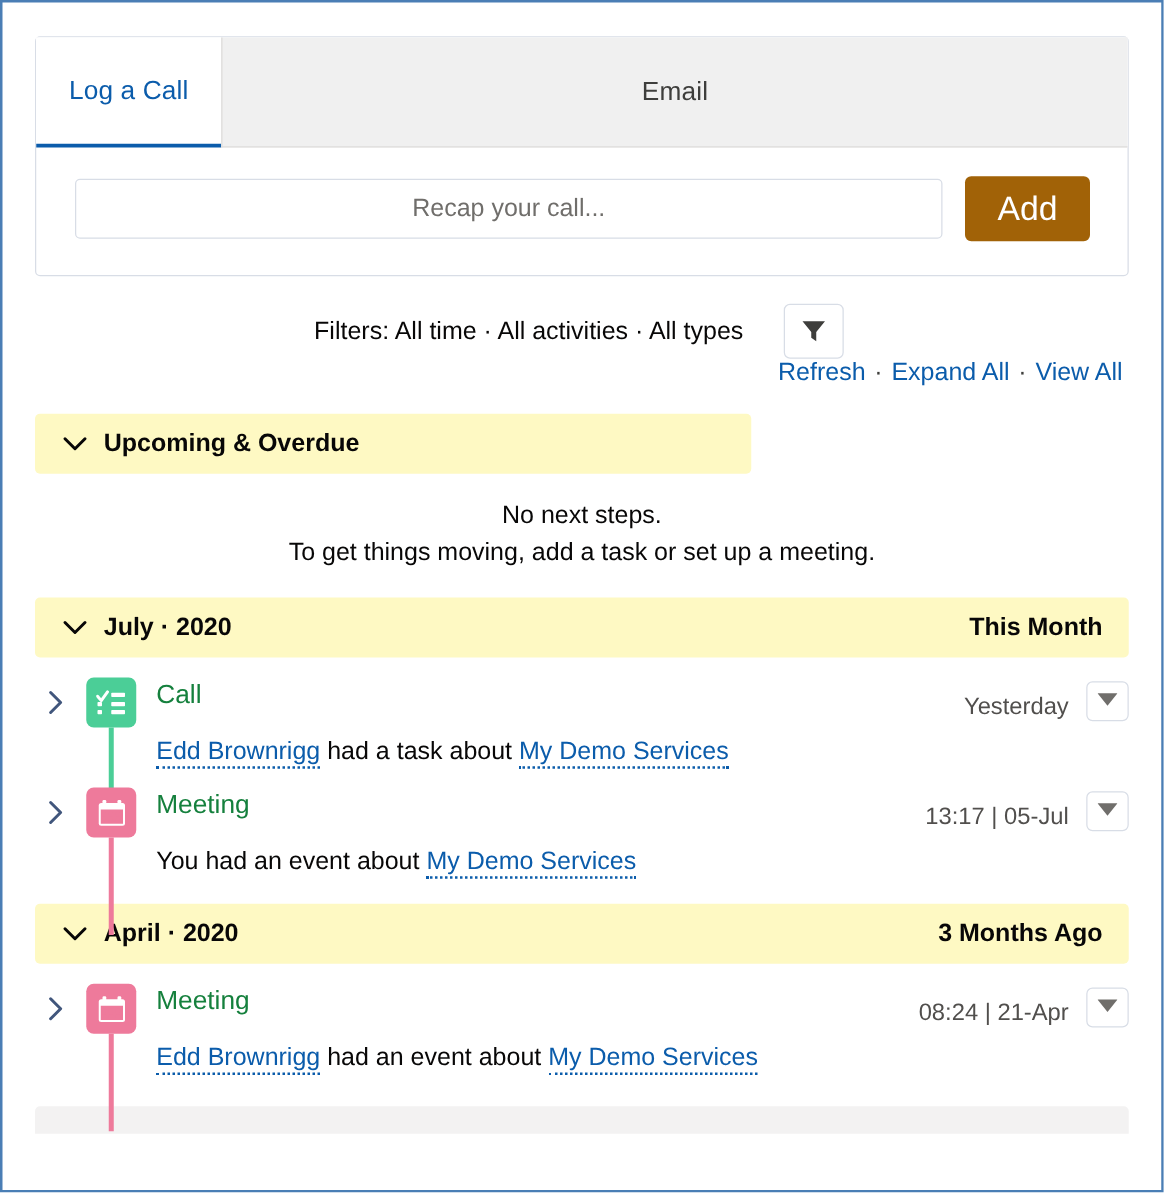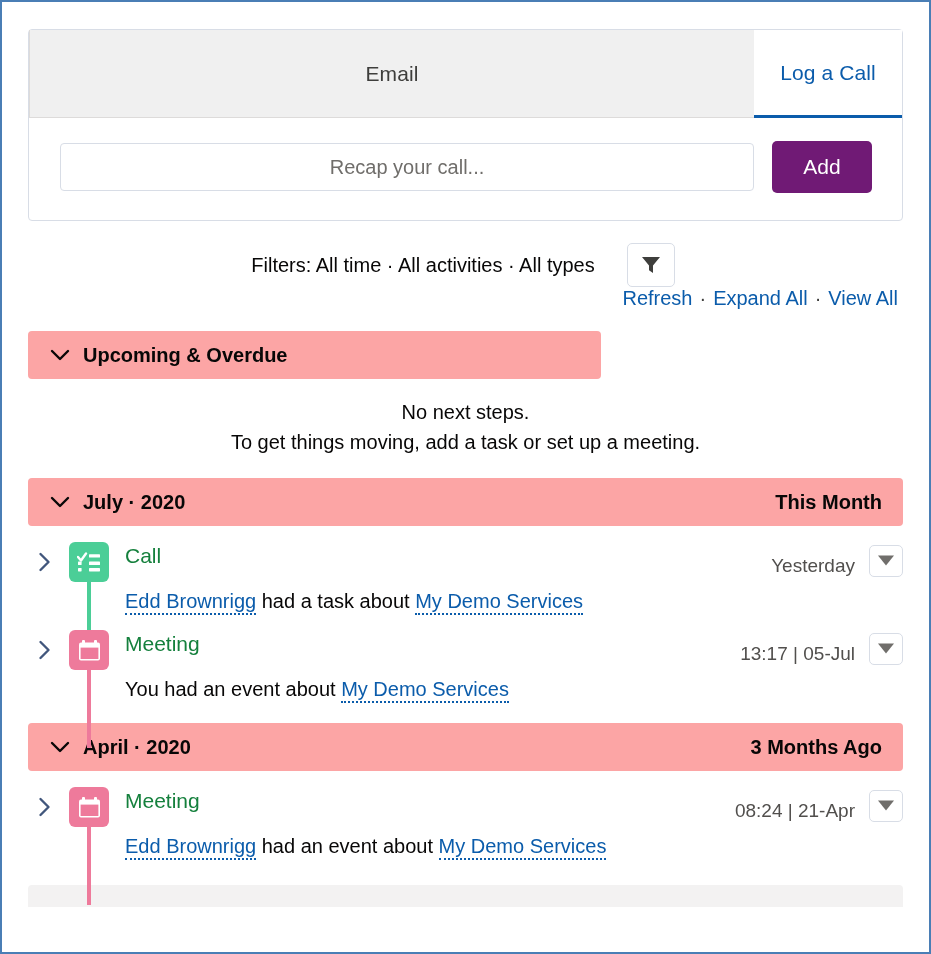--- a/index.html
+++ b/index.html
@@ -89,24 +89,24 @@
     padding: 0 14px;
     outline: none;
   }
   .recap-input::placeholder { color: #706e6b; }
 
   .add-btn {
     width: 100px;
     height: 52px;
     border: none;
     border-radius: 5px;
-    background: #701a75;
+    background: #a16207;
     color: #ffffff;
     font-family: "Liberation Sans", sans-serif;
-    font-size: 21px;
+    font-size: 27px;
     cursor: pointer;
   }
 
   
   .filter-row {
     display: flex;
     align-items: center;
     justify-content: center;
     gap: 32px;
     margin-top: 22px;
@@ -138,21 +138,21 @@
     padding-right: 5px;
     font-size: 20px;
   }
   .links-row a { color: #0b5cab; text-decoration: none; cursor: pointer; }
   .links-row .dot { color: #3e3e3c; }
 
   
   .sec-head {
     display: flex;
     align-items: center;
-    background: #fca5a5;
+    background: #fef9c3;
     border-radius: 4px;
     height: 48px;
     padding: 0 21px 0 22px;
     margin-top: 21px;
     cursor: pointer;
   }
   .sec-head .chev {
     margin-right: 13px;
     display: flex;
     align-items: center;
@@ -296,25 +296,25 @@
   }
 </style>
 </head>
 <body>
 
 <div id="page">
   <div id="inner">
 
     <div class="publisher">
       <div class="tabbar">
+        <div class="tab active">
+          <span>Log a Call</span>
+        </div>
         <div class="tab inactive">
           <span>Email</span>
-        </div>
-        <div class="tab active">
-          <span>Log a Call</span>
         </div>
       </div>
       <div class="composer">
         <input class="recap-input" type="text" placeholder="Recap your call..." style="">
         <button class="add-btn">Add</button>
       </div>
     </div>
 
     <div class="filter-row">
       <span class="filter-text">Filters: All time · All activities · All types</span>

